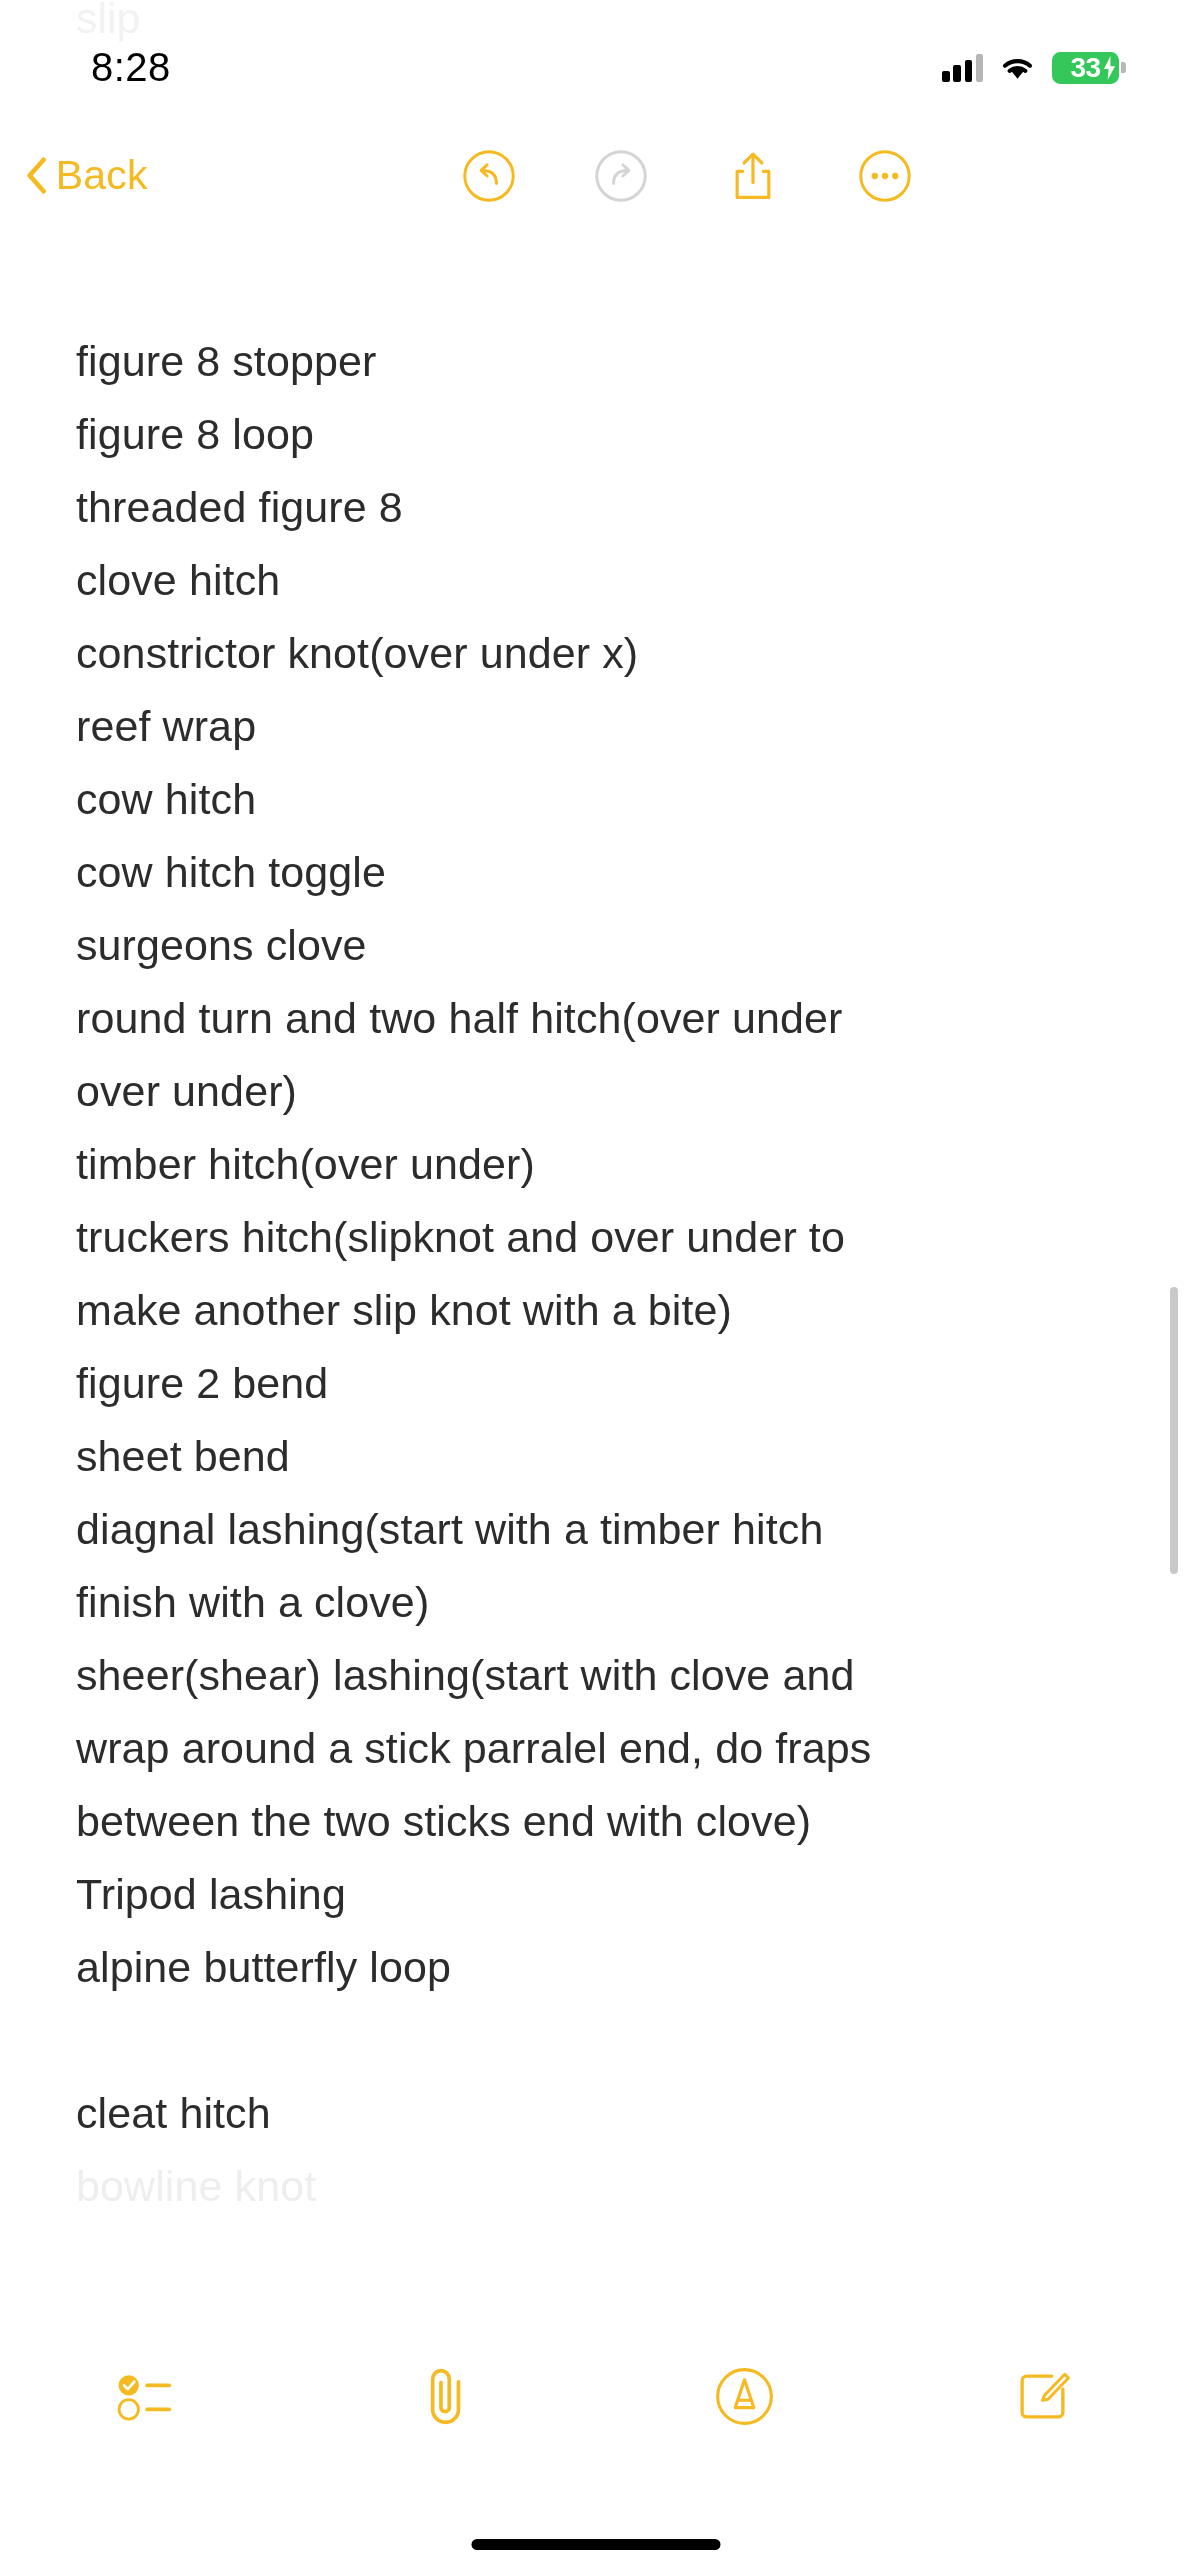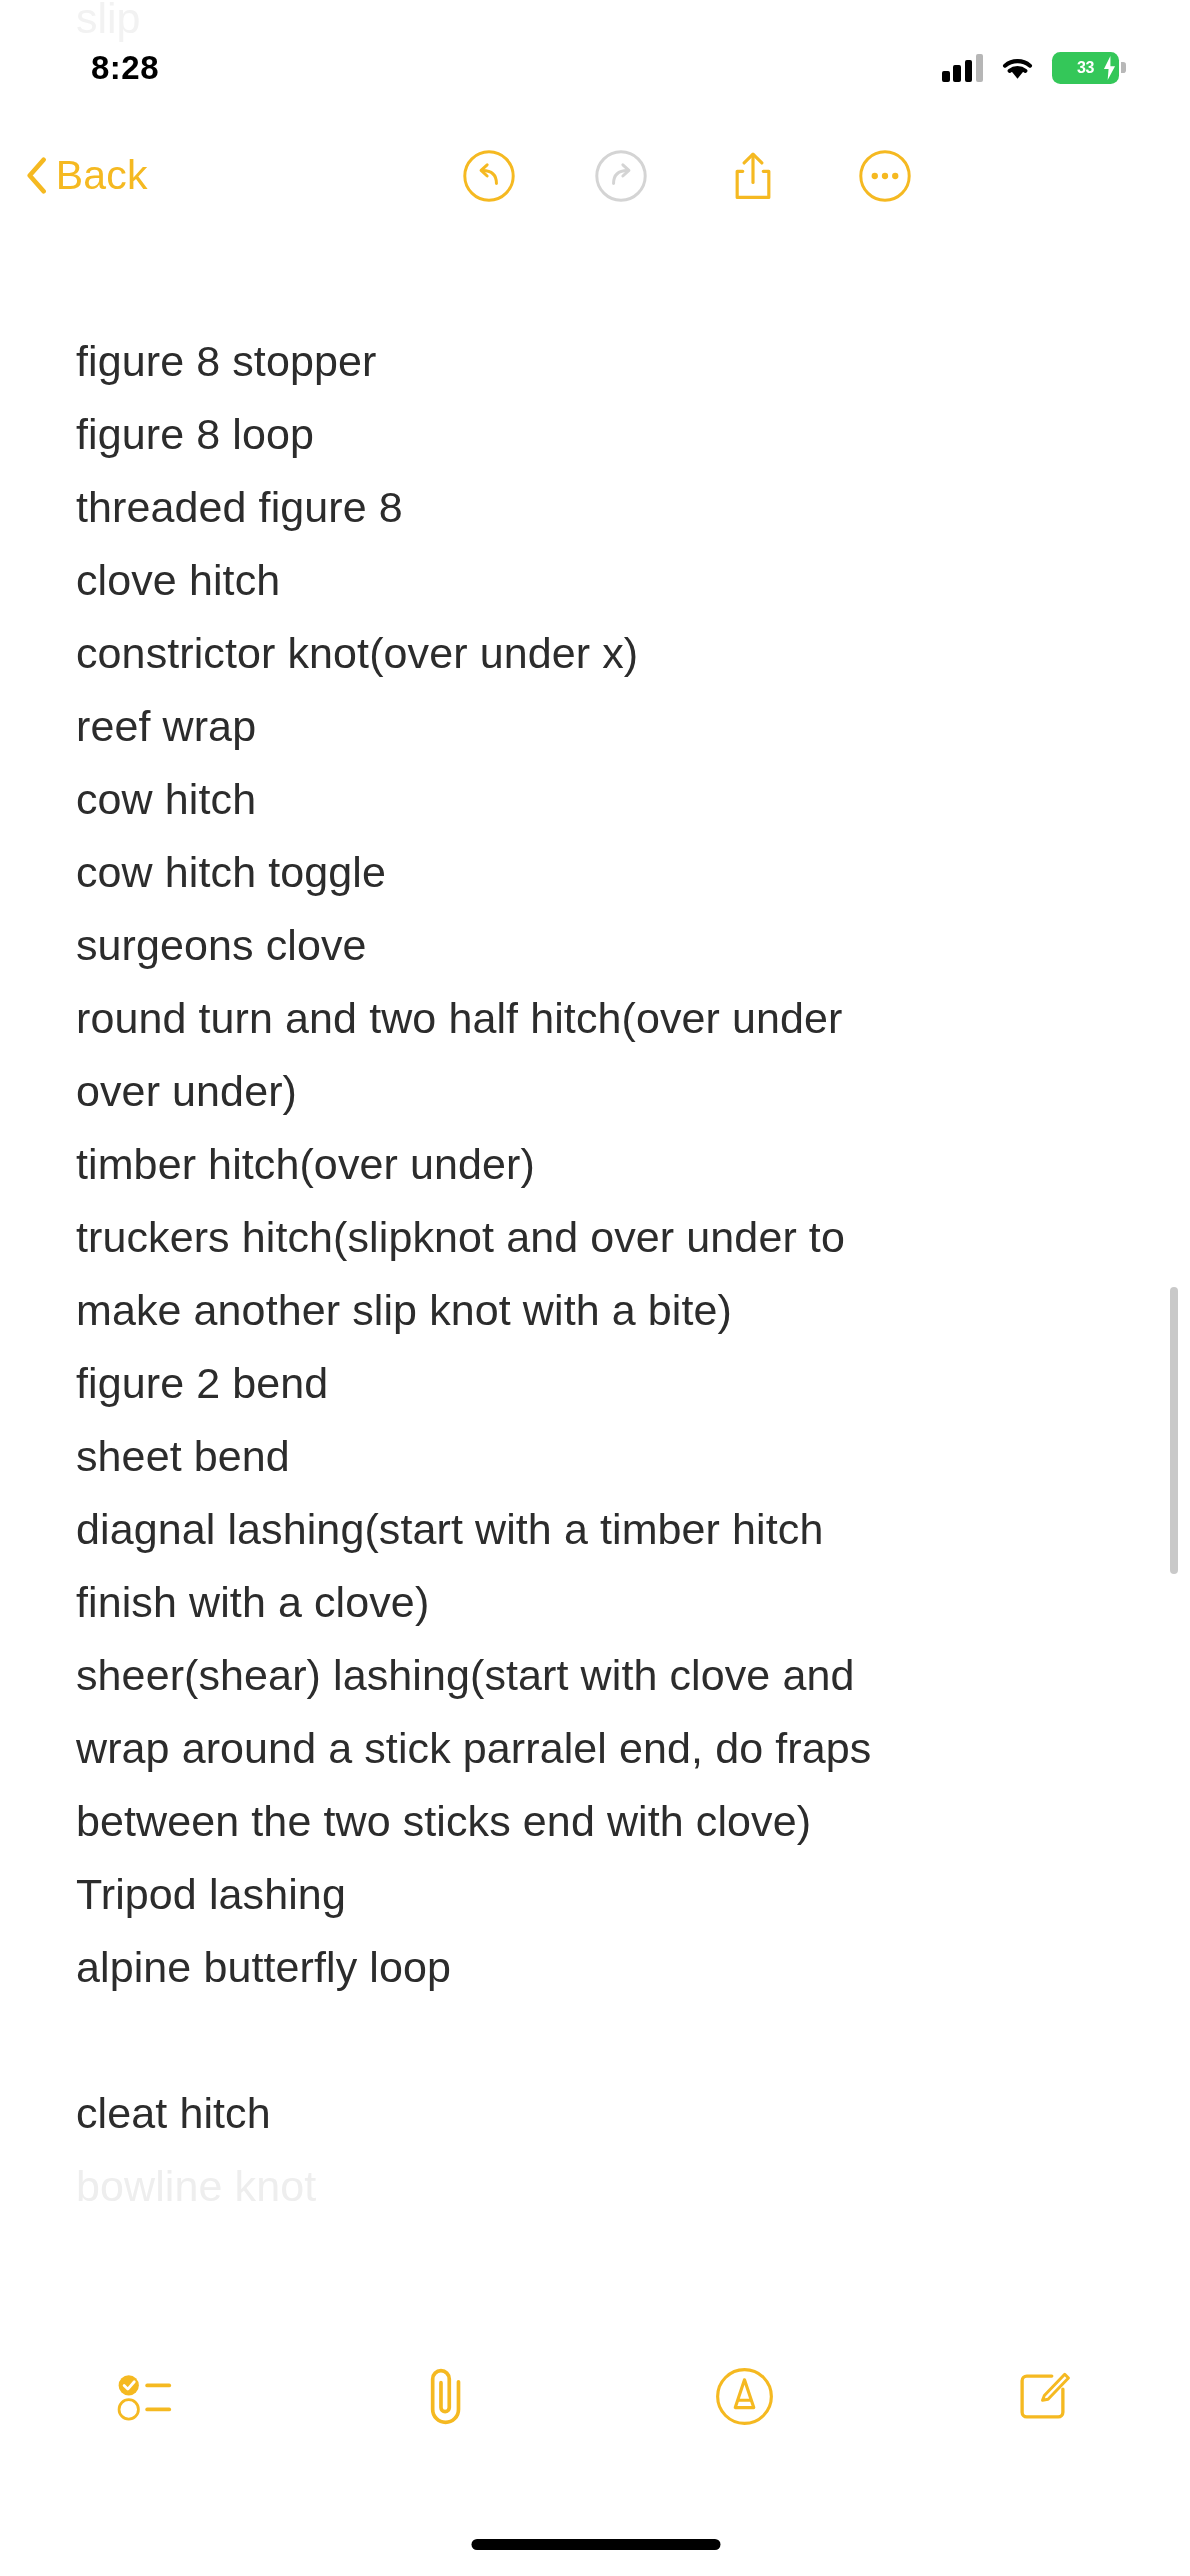--- a/index.html
+++ b/index.html
@@ -23,22 +23,22 @@
     position: absolute;
     top: 0; left: 0;
     width: 1191px;
     height: 119px;
     display: flex;
     align-items: center;
     justify-content: space-between;
     padding: 0 72px 0 91px;
   }
   .status-time {
-    font-size: 33px;
-    font-weight: bold;
+    font-size: 40px;
+    font-weight: normal;
     color: #000;
     letter-spacing: 0.5px;
     margin-top: 16.7px;
   }
   .status-right {
     display: flex;
     align-items: center;
     gap: 16px;
     margin-top: 16.7px;
   }
@@ -65,21 +65,21 @@
     width: 67px; height: 32px;
     border-radius: 8.3px;
     background: #34c759;
     display: flex;
     align-items: center;
     justify-content: center;
     position: relative;
   }
   .battery .pct {
     color: #fff;
-    font-size: 16px;
+    font-size: 28px;
     font-weight: bold;
     letter-spacing: -0.5px;
   }
   .battery:after {
     content: "";
     position: absolute;
     right: -6.5px;
     top: 10.2px;
     width: 4.6px; height: 11px;
     background: rgba(0,0,0,0.28);

